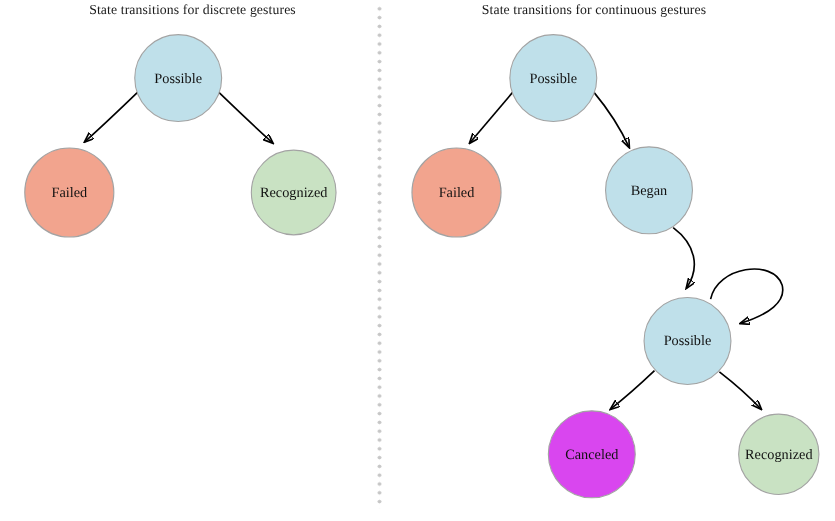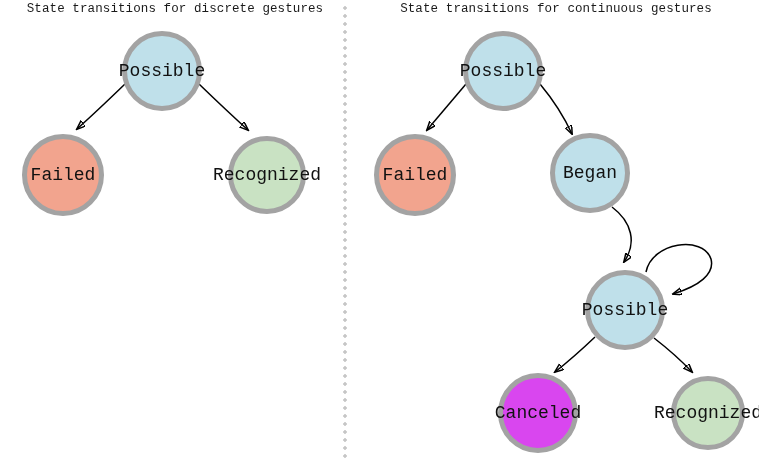--- a/index.html
+++ b/index.html
@@ -1,20 +1,20 @@
 <!DOCTYPE html>
 <html><head>
 <meta charset="utf-8">
 <style>
   html,body{margin:0;padding:0;background:#ffffff;}
   .canvas{
     position:relative;
     width:759px;height:474px;
     background:#ffffff;
-    font-family:Liberation Mono, monospace;
+    font-family:Liberation Serif, serif;
     overflow:hidden;
   }
   .panel{position:absolute;top:0;bottom:0;}
   .diagram-title{
     position:absolute;
     top:2px;
     font-size:12.5px;
     color:#1a1a1a;
     text-align:center;
     letter-spacing:0.1px;
@@ -25,26 +25,26 @@
     position:absolute;
     left:343px;top:4px;
     width:4px;height:458px;
     background-image:radial-gradient(circle at 2px 4px,#c6c6c6 1.5px,rgba(255,255,255,0) 1.9px);
     background-size:4px 8px;
     background-repeat:repeat-y;
   }
   .node{
     position:absolute;
     border-radius:50%;
-    border:5px solid #a3a3a3;
+    border:1px solid #a3a3a3;
     display:flex;
     align-items:center;
     justify-content:center;
     box-sizing:border-box;
-    font-size:18px;
+    font-size:13px;
     color:#111111;
   }
   .edges{position:absolute;left:0;top:0;width:759px;height:474px;}
   .edges path{fill:none;stroke:#000000;stroke-width:1.5;}
 </style>
 </head>
 <body>
 
 <div class="canvas">
 
@@ -74,21 +74,21 @@
   <div class="node" style="left: 122px; top: 31px; width: 80px; height: 80px; background-color: rgb(191, 224, 234);">
     <span>Possible</span>
   </div>
   <div class="node" style="left: 22px; top: 134px; width: 82px; height: 82px; background-color: rgb(242, 164, 142);">
     <span>Failed</span>
   </div>
   <div class="node" style="left: 228px; top: 136px; width: 78px; height: 78px; background-color: rgb(201, 226, 195);">
     <span>Recognized</span>
   </div>
 
-  <div class="panel" style="left:348px;width:411px;">
+  <div class="panel" style="left:332px;width:411px;">
     <div class="diagram-title title-right" style="left:10px;">State transitions for continuous gestures</div>
   </div>
   <div class="node" style="left: 463px; top: 31px; width: 80px; height: 80px; background-color: rgb(191, 224, 234);">
     <span>Possible</span>
   </div>
   <div class="node" style="left: 374px; top: 134px; width: 82px; height: 82px; background-color: rgb(242, 164, 142);">
     <span>Failed</span>
   </div>
   <div class="node" style="left: 550px; top: 133px; width: 80px; height: 80px; background-color: rgb(191, 224, 234); text-align: right;">
     <span>Began</span>

